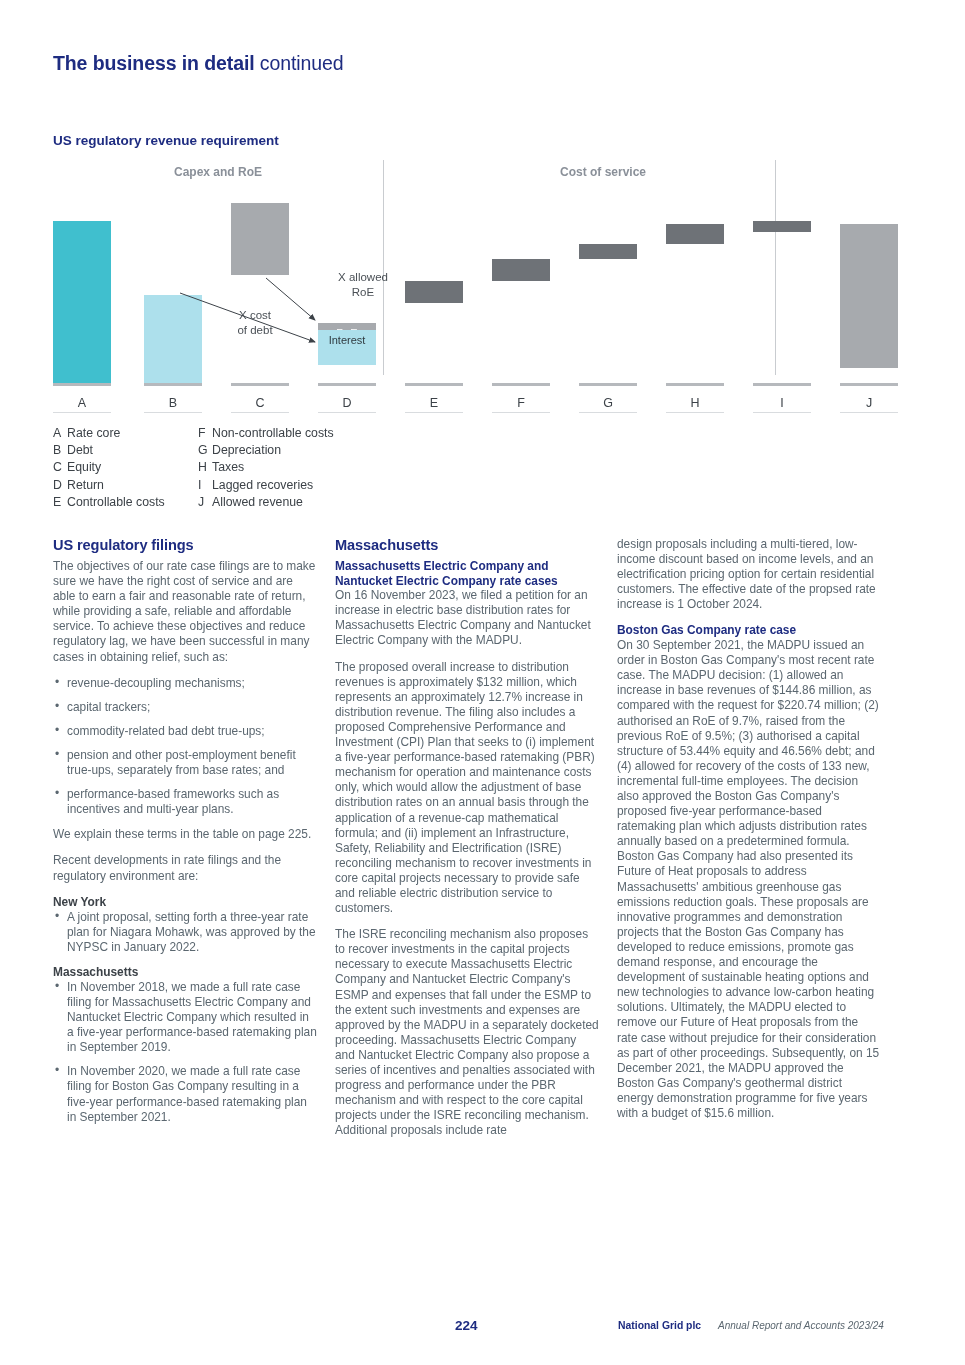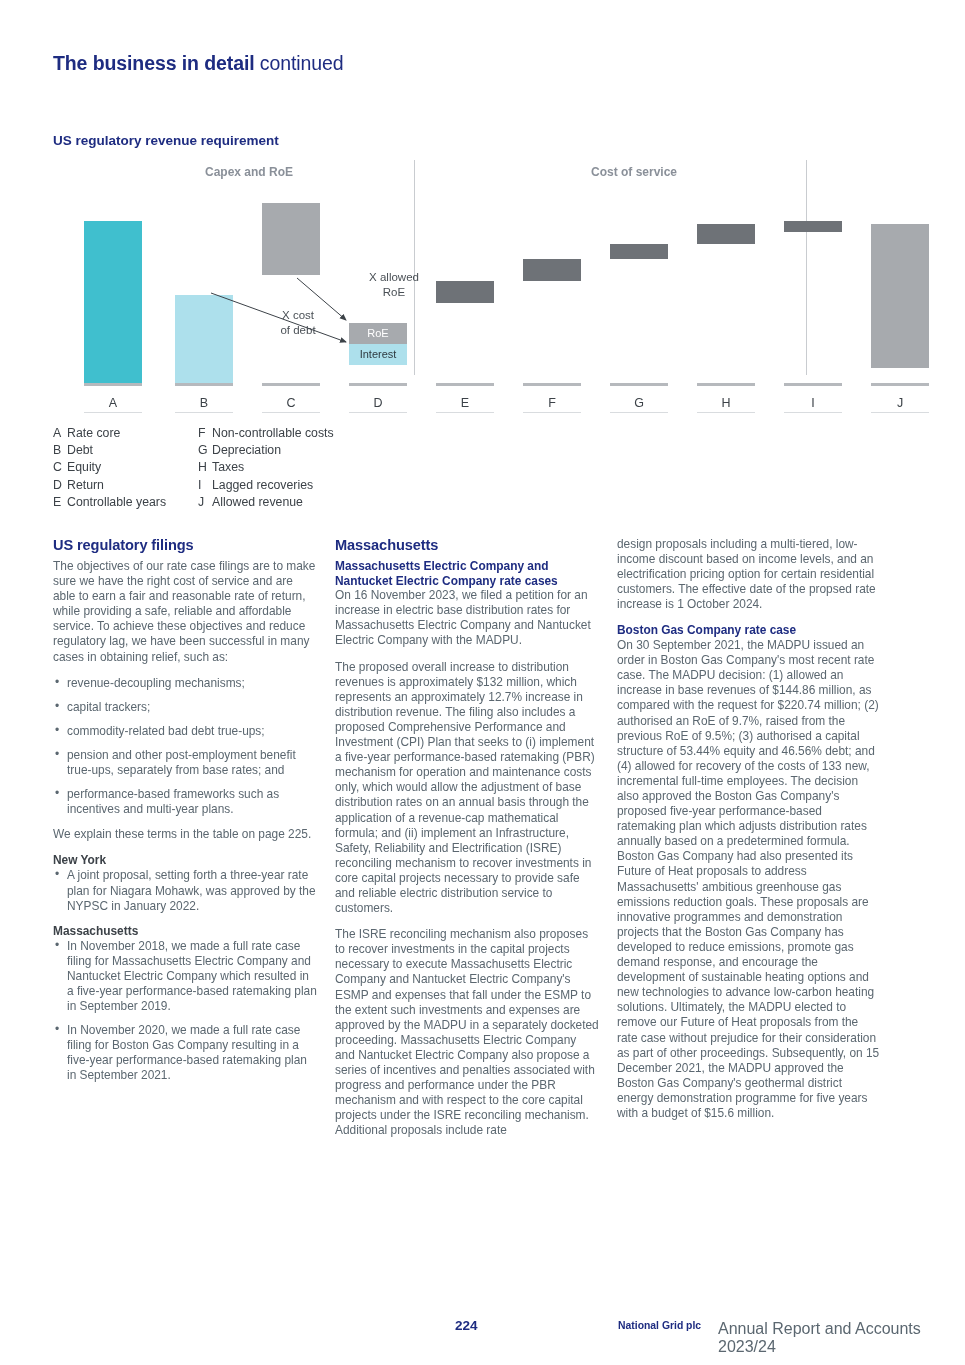--- a/index.html
+++ b/index.html
@@ -19,21 +19,21 @@
   }
   .pg-header .h-cont { font-weight:normal; color:#1e2c81; }
 
   
   .sec-title {
     position:absolute; left:53px; top:133px;
     font-size:13.5px; font-weight:bold; color:#1e2c81;
   }
 
   
-  .chart { position:absolute; left:53px; top:160px; width:862px; height:250px;margin-left:31px; }
+  .chart { position:absolute; left:53px; top:160px; width:862px; height:250px; }
   .chart-hd {
     position:absolute; font-size:12px; font-weight:bold; color:#8a9099;
     text-align:center; top:5px;
   }
   .hd-capex { left:0px;   width:330px; }
   .hd-cos   { left:380px; width:340px; }
 
   .divider { position:absolute; top:0px; width:1px; height:215px; background:#c9ccd0; }
   .div1 { left:330px; }
   .div2 { left:722px; }
@@ -107,21 +107,21 @@
 
   
   .footer { position:absolute; left:0; top:1318px; width:965px; height:20px; }
   .pageno {
     position:absolute; left:455px; top:0; font-size:13.5px; font-weight:bold; color:#1e2c81;
   }
   .f-brand {
     position:absolute; left:618px; top:2px; font-size:10.4px; font-weight:bold; color:#1e2c81;
   }
   .f-report {
-    position:absolute; left:718px; top:2px; font-size:16px; color:#5b6770;
+    position:absolute; left:718px; top:2px; font-size:10px; color:#5b6770;font-style:italic;
   }
 </style>
 </head>
 <body>
 
 <div class="page">
 
   <div class="pg-header">
     <div class="h-title"><span>The business in detail</span> <span class="h-cont">continued</span></div>
   </div>
@@ -152,21 +152,21 @@
 
     <div class="col" style="left:178px; height:250px;">
       <div class="bar" style="left:0; width:58px; background:#a7aaae; bottom:135px; height:72px;"></div>
       <div class="baserule"></div>
       <div class="collabel">C</div>
       <div class="underrule"></div>
     </div>
 
     <div class="col" style="left:265px; height:250px;">
       <div class="bar bar-roe" style="left:0; background:#a7aaae; bottom:66px; height:21px;">RoE</div>
-      <div class="bar bar-int" style="left:0; background:#ade0ec; bottom:45px; height:21px;">Interest</div>
+      <div class="bar bar-int" style="left:0; background:#ade0ec; bottom:45px; height:35px;">Interest</div>
       <div class="baserule"></div>
       <div class="collabel">D</div>
       <div class="underrule"></div>
     </div>
 
     <div class="col" style="left:352px; height:250px;">
       <div class="bar" style="left:0; width:58px; background:#6e7277; bottom:107px; height:22px;"></div>
       <div class="baserule"></div>
       <div class="collabel">E</div>
       <div class="underrule"></div>
@@ -204,21 +204,21 @@
       <div class="bar" style="left:0; width:58px; background:#a7aaae; bottom:42px; height:144px;"></div>
       <div class="baserule"></div>
       <div class="collabel">J</div>
       <div class="underrule"></div>
     </div>
 
     <div class="ann" style="left:265px; top:110px; width:90px;">
       <span>X allowed</span><br>
       <span>RoE</span>
     </div>
-    <div class="ann" style="left:178px; top:148px; width:72px;">
+    <div class="ann" style="left:166px; top:148px; width:72px;">
       <span>X cost</span><br>
       <span>of debt</span>
     </div>
 
     <svg class="arrows" viewBox="0 0 862 250">
       <defs>
         <marker id="ah" markerWidth="7" markerHeight="7" refX="6" refY="3" orient="auto">
           <path d="M0,0 L7,3 L0,6 z" fill="#3c4248"></path>
         </marker>
       </defs>
@@ -240,21 +240,21 @@
       <div class="lg-row">
           <span class="lg-key">C</span>
           <span>Equity</span>
         </div>
       <div class="lg-row">
           <span class="lg-key">D</span>
           <span>Return</span>
         </div>
       <div class="lg-row">
           <span class="lg-key">E</span>
-          <span>Controllable years</span>
+          <span>Controllable costs</span>
         </div>
     </div>
     <div class="legend-col lg-right">
       <div class="lg-row">
           <span class="lg-key">F</span>
           <span>Non-controllable costs</span>
         </div>
       <div class="lg-row">
           <span class="lg-key">G</span>
           <span>Depreciation</span>
@@ -280,20 +280,21 @@
       <h2 class="blue">US regulatory filings</h2>
       <p class="body">The objectives of our rate case filings are to make sure we have the right cost of service and are able to earn a fair and reasonable rate of return, while providing a safe, reliable and affordable service. To achieve these objectives and reduce regulatory lag, we have been successful in many cases in obtaining relief, such as:</p>
       <ul class="bullets">
         <li>revenue-decoupling mechanisms;</li>
         <li>capital trackers;</li>
         <li>commodity-related bad debt true-ups;</li>
         <li>pension and other post-employment benefit true-ups, separately from base rates; and</li>
         <li>performance-based frameworks such as incentives and multi-year plans.</li>
       </ul>
       <p class="body">We explain these terms in the table on page 225.</p>
+      <p class="body">Recent developments in rate filings and the regulatory environment are:</p>
       <h4 class="dark">New York</h4>
       <ul class="bullets">
         <li>A joint proposal, setting forth a three-year rate plan for Niagara Mohawk, was approved by the NYPSC in January 2022.</li>
       </ul>
       <h4 class="dark">Massachusetts</h4>
       <ul class="bullets last">
         <li>In November 2018, we made a full rate case filing for Massachusetts Electric Company and Nantucket Electric Company which resulted in a five-year performance-based ratemaking plan in September 2019.</li>
         <li>In November 2020, we made a full rate case filing for Boston Gas Company resulting in a five-year performance-based ratemaking plan in September 2021.</li>
       </ul>
     </div>

